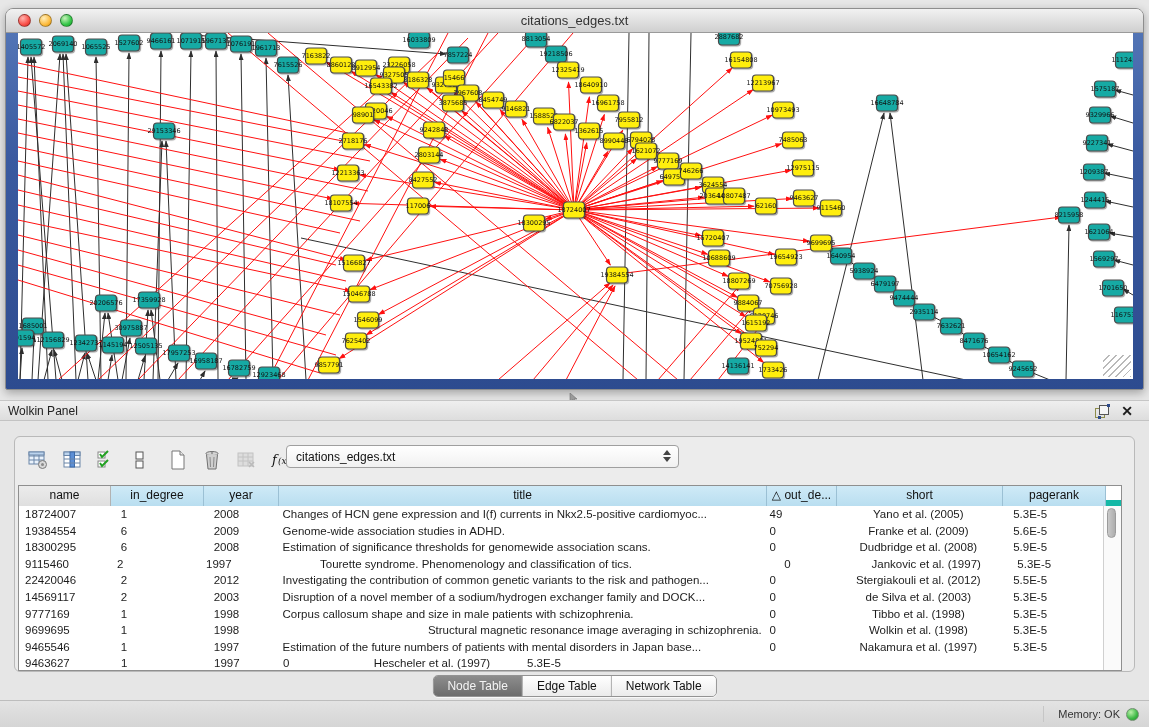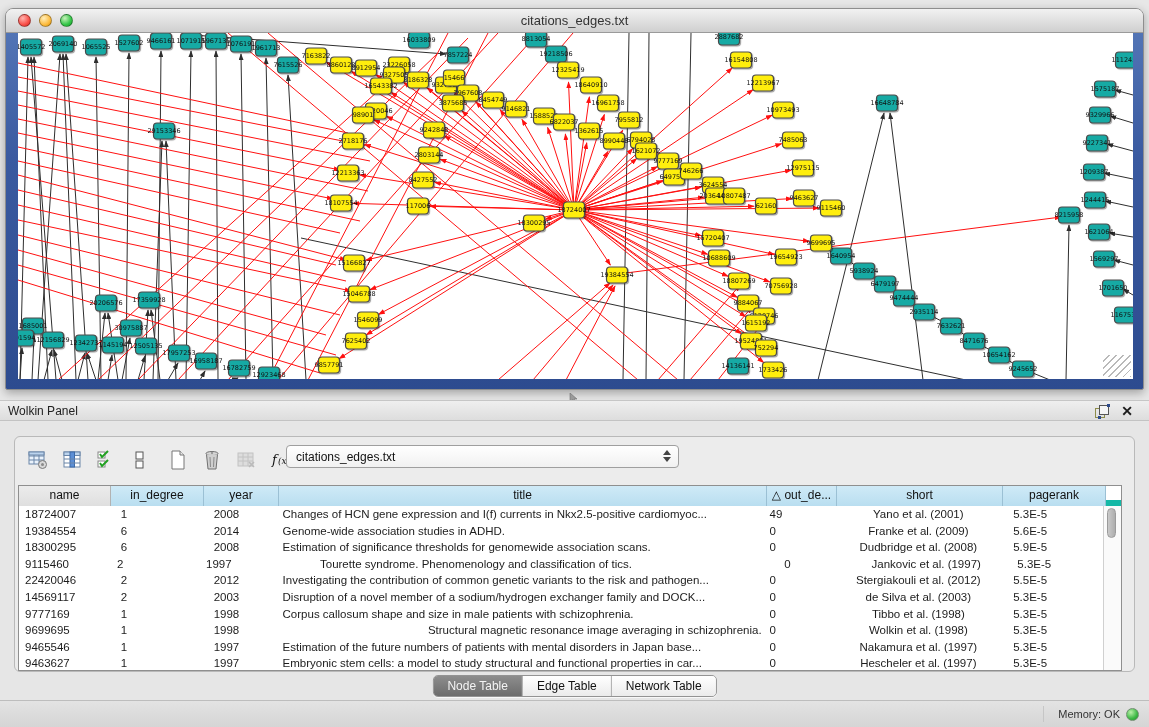--- a/index.html
+++ b/index.html
@@ -635,27 +635,27 @@
             <div class="th" style="width: 166px;">short</div>
             <div class="th" style="width: 103px;">pagerank</div>
           </div>
         <div class="tbody" id="tbody">
             <div class="tr">
               <div class="td" style="width: 92px; text-align: left; padding-left: 6px;">18724007</div>
               <div class="td" style="width: 93px; text-align: left; padding-left: 10px;">1</div>
               <div class="td" style="width: 75px; text-align: left; padding-left: 10px;">2008</div>
               <div class="td" style="width: 488px; text-align: left;">Changes of HCN gene expression and I(f) currents in Nkx2.5-positive cardiomyoc...</div>
               <div class="td" style="width: 70px; text-align: left;">49</div>
-              <div class="td" style="width: 166px; text-align: center;">Yano et al. (2001)</div>
+              <div class="td" style="width: 166px; text-align: center;">Yano et al. (2005)</div>
               <div class="td" style="width: 103px; text-align: left; padding-left: 12px;">5.3E-5</div>
             </div>
             <div class="tr">
               <div class="td" style="width: 92px; text-align: left; padding-left: 6px;">19384554</div>
               <div class="td" style="width: 93px; text-align: left; padding-left: 10px;">6</div>
-              <div class="td" style="width: 75px; text-align: left; padding-left: 10px;">2014</div>
+              <div class="td" style="width: 75px; text-align: left; padding-left: 10px;">2009</div>
               <div class="td" style="width: 488px; text-align: left;">Genome-wide association studies in ADHD.</div>
               <div class="td" style="width: 70px; text-align: left;">0</div>
               <div class="td" style="width: 166px; text-align: center;">Franke et al. (2009)</div>
               <div class="td" style="width: 103px; text-align: left; padding-left: 12px;">5.6E-5</div>
             </div>
             <div class="tr">
               <div class="td" style="width: 92px; text-align: left; padding-left: 6px;">18300295</div>
               <div class="td" style="width: 93px; text-align: left; padding-left: 10px;">6</div>
               <div class="td" style="width: 75px; text-align: left; padding-left: 10px;">2008</div>
               <div class="td" style="width: 488px; text-align: left;">Estimation of significance thresholds for genomewide association scans.</div>
@@ -714,21 +714,20 @@
               <div class="td" style="width: 75px; text-align: left; padding-left: 10px;">1997</div>
               <div class="td" style="width: 488px; text-align: left;">Estimation of the future numbers of patients with mental disorders in Japan base...</div>
               <div class="td" style="width: 70px; text-align: left;">0</div>
               <div class="td" style="width: 166px; text-align: center;">Nakamura et al. (1997)</div>
               <div class="td" style="width: 103px; text-align: left; padding-left: 12px;">5.3E-5</div>
             </div>
             <div class="tr">
               <div class="td" style="width: 92px; text-align: left; padding-left: 6px;">9463627</div>
               <div class="td" style="width: 93px; text-align: left; padding-left: 10px;">1</div>
               <div class="td" style="width: 75px; text-align: left; padding-left: 10px;">1997</div>
-              <div class="td" style="width: 488px; text-align: left;">Embryonic stem cells: a model to study structural and functional properties in car...</div>
               <div class="td" style="width: 70px; text-align: left;">0</div>
               <div class="td" style="width: 166px; text-align: center;">Hescheler et al. (1997)</div>
               <div class="td" style="width: 103px; text-align: left; padding-left: 12px;">5.3E-5</div>
             </div>
           </div>
         <div class="vscroll">
           <div class="vthumb"></div>
         </div>
       </div>
 

